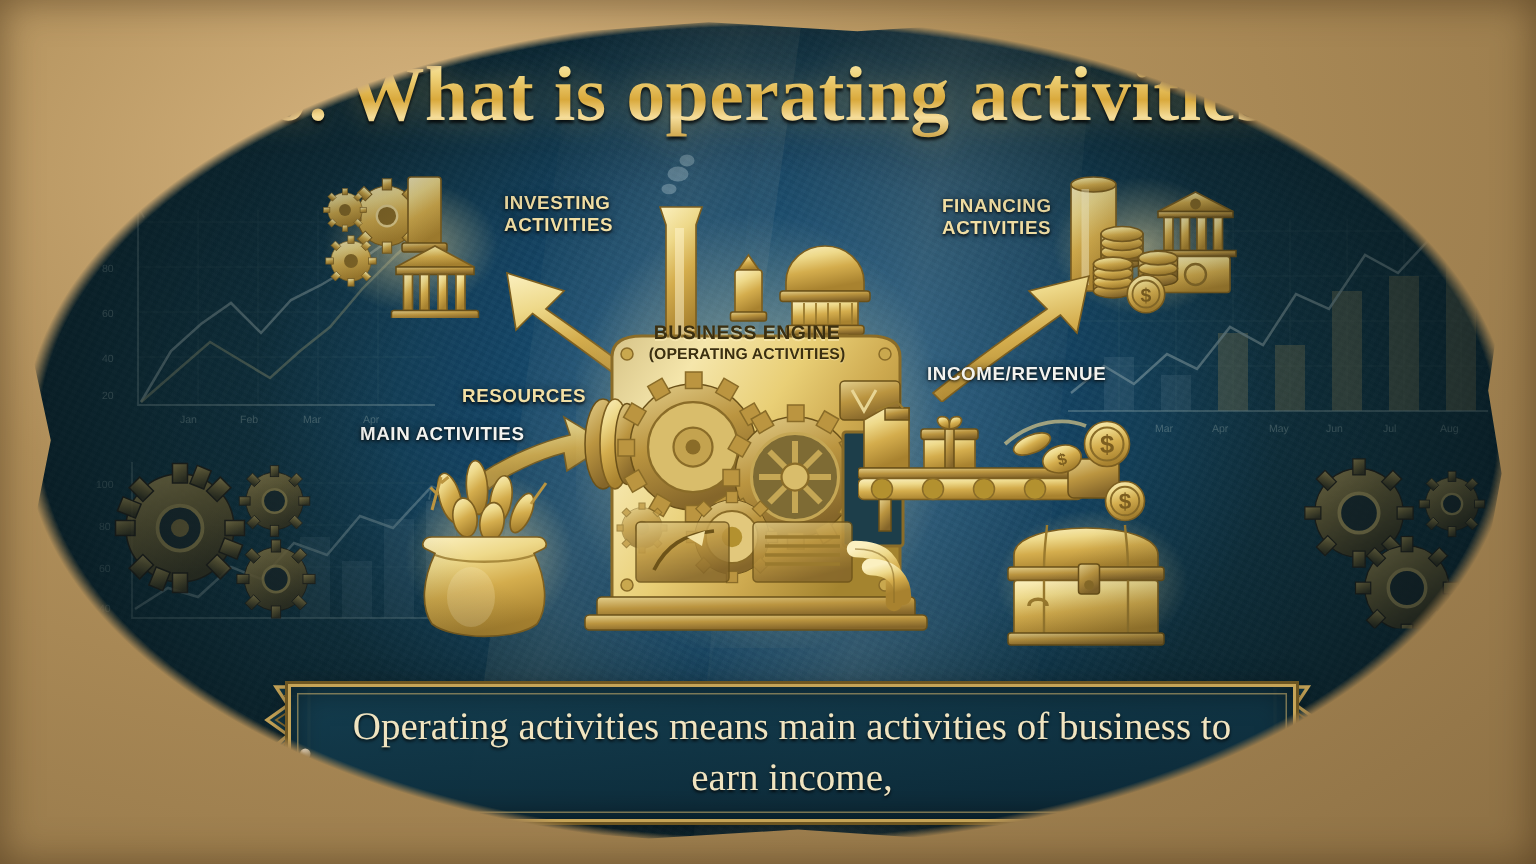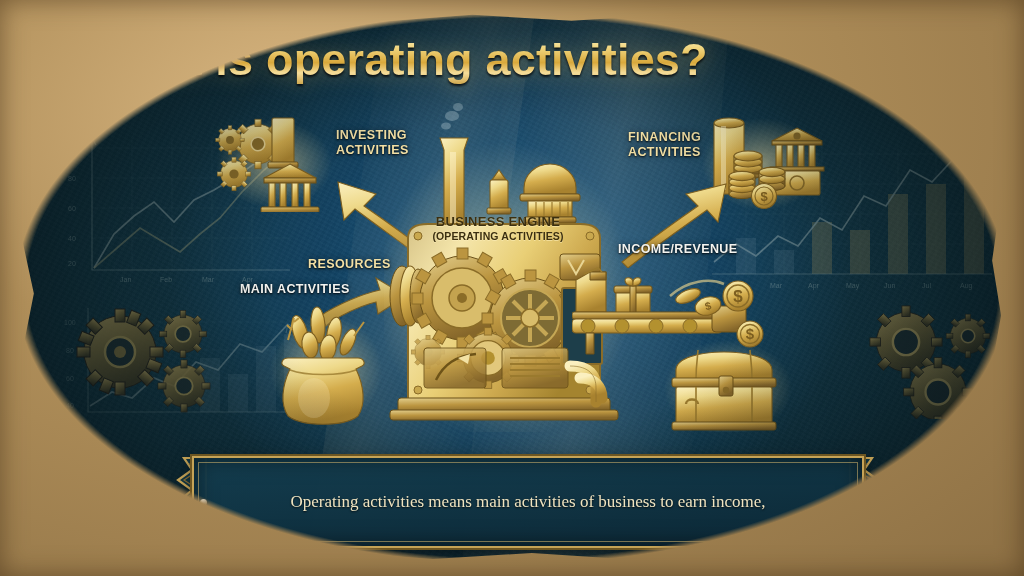--- a/index.html
+++ b/index.html
@@ -49,22 +49,22 @@
   .bgchart svg{display:block;}
   .bgchart .ax{stroke:#c9d8cf;stroke-width:1.2;fill:none;opacity:.55;}
   .bgchart .grid{stroke:#9fb7b2;stroke-width:.6;opacity:.22;}
   .bgchart .ln1{stroke:#dfe8df;stroke-width:1.7;fill:none;opacity:.75;}
   .bgchart .ln2{stroke:#d8c98c;stroke-width:1.7;fill:none;opacity:.7;}
   .bgchart text{fill:#b9cbc4;font-size:7px;font-family:"Liberation Sans",sans-serif;opacity:.75;}
   .bgbar{fill:#b9cfd6;opacity:.22;}
   .bgbar.g{fill:#c9a85e;opacity:.55;}
 
   
-  .title{position:absolute;left:0;right:0;top:22px;
-    font-family:Liberation Sans, sans-serif;font-weight:bold;font-size:45px;letter-spacing:.2px;
+  .title{position:absolute;left:0;right:0;top:22px;text-align:center;
+    font-family:Liberation Serif, serif;font-weight:bold;font-size:52px;letter-spacing:.2px;
     background:linear-gradient(180deg,#fff3c4 0%,#f0d47c 28%,#d9a93c 55%,#f5dd9a 75%,#caa043 100%);
     -webkit-background-clip:text;background-clip:text;color:transparent;
     filter:drop-shadow(0 2px 1px rgba(0,0,0,.75)) drop-shadow(0 0 10px rgba(255,205,90,.25));
     white-space:nowrap;}
 
   
   .gold-st{fill:url(#goldGrad);stroke:#7d5f20;stroke-width:1.1;}
   .gold-d{fill:url(#goldDark);stroke:#6b5119;stroke-width:1;}
   .brz{fill:url(#bronze);stroke:#241f16;stroke-width:1;}
 
@@ -82,21 +82,21 @@
   
   .plaque{position:absolute;left:176px;top:444px;width:672px;height:92px;}
   .plaque-in{position:absolute;inset:0;
     background:linear-gradient(175deg, rgba(20,62,80,.96) 0%, rgba(16,52,68,.97) 45%, rgba(12,40,54,.98) 100%);
     border:2px solid #c6a457;
     box-shadow:0 0 0 2px #6d5622, inset 0 0 22px rgba(0,0,0,.55), 0 4px 14px rgba(0,0,0,.5);
   }
   .plaque-in::before{content:"";position:absolute;inset:4px;border:1px solid rgba(214,182,110,.55);}
   .cap{position:absolute;left:34px;right:34px;top:50%;transform:translateY(-50%);
     text-align:center;color:#f0e4c0;font-family:"Liberation Serif",serif;
-    font-size:17px;line-height:1.32;text-shadow:0 1px 2px rgba(0,0,0,.8);}
+    font-size:26px;line-height:1.32;text-shadow:0 1px 2px rgba(0,0,0,.8);}
   .pcorner{position:absolute;width:46px;height:92px;top:0;}
   .pcorner.l{left:-30px;}
   .pcorner.r{right:-30px;transform:scaleX(-1);}
   .rivet{position:absolute;width:7px;height:7px;border-radius:50%;top:43px;
     background:radial-gradient(circle at 32% 30%, #fff, #c9c4b4 45%, #6a6657 100%);
     box-shadow:0 1px 2px rgba(0,0,0,.7);}
   .rivet.l{left:8px;}
   .rivet.r{right:8px;}
 </style>
 </head>

